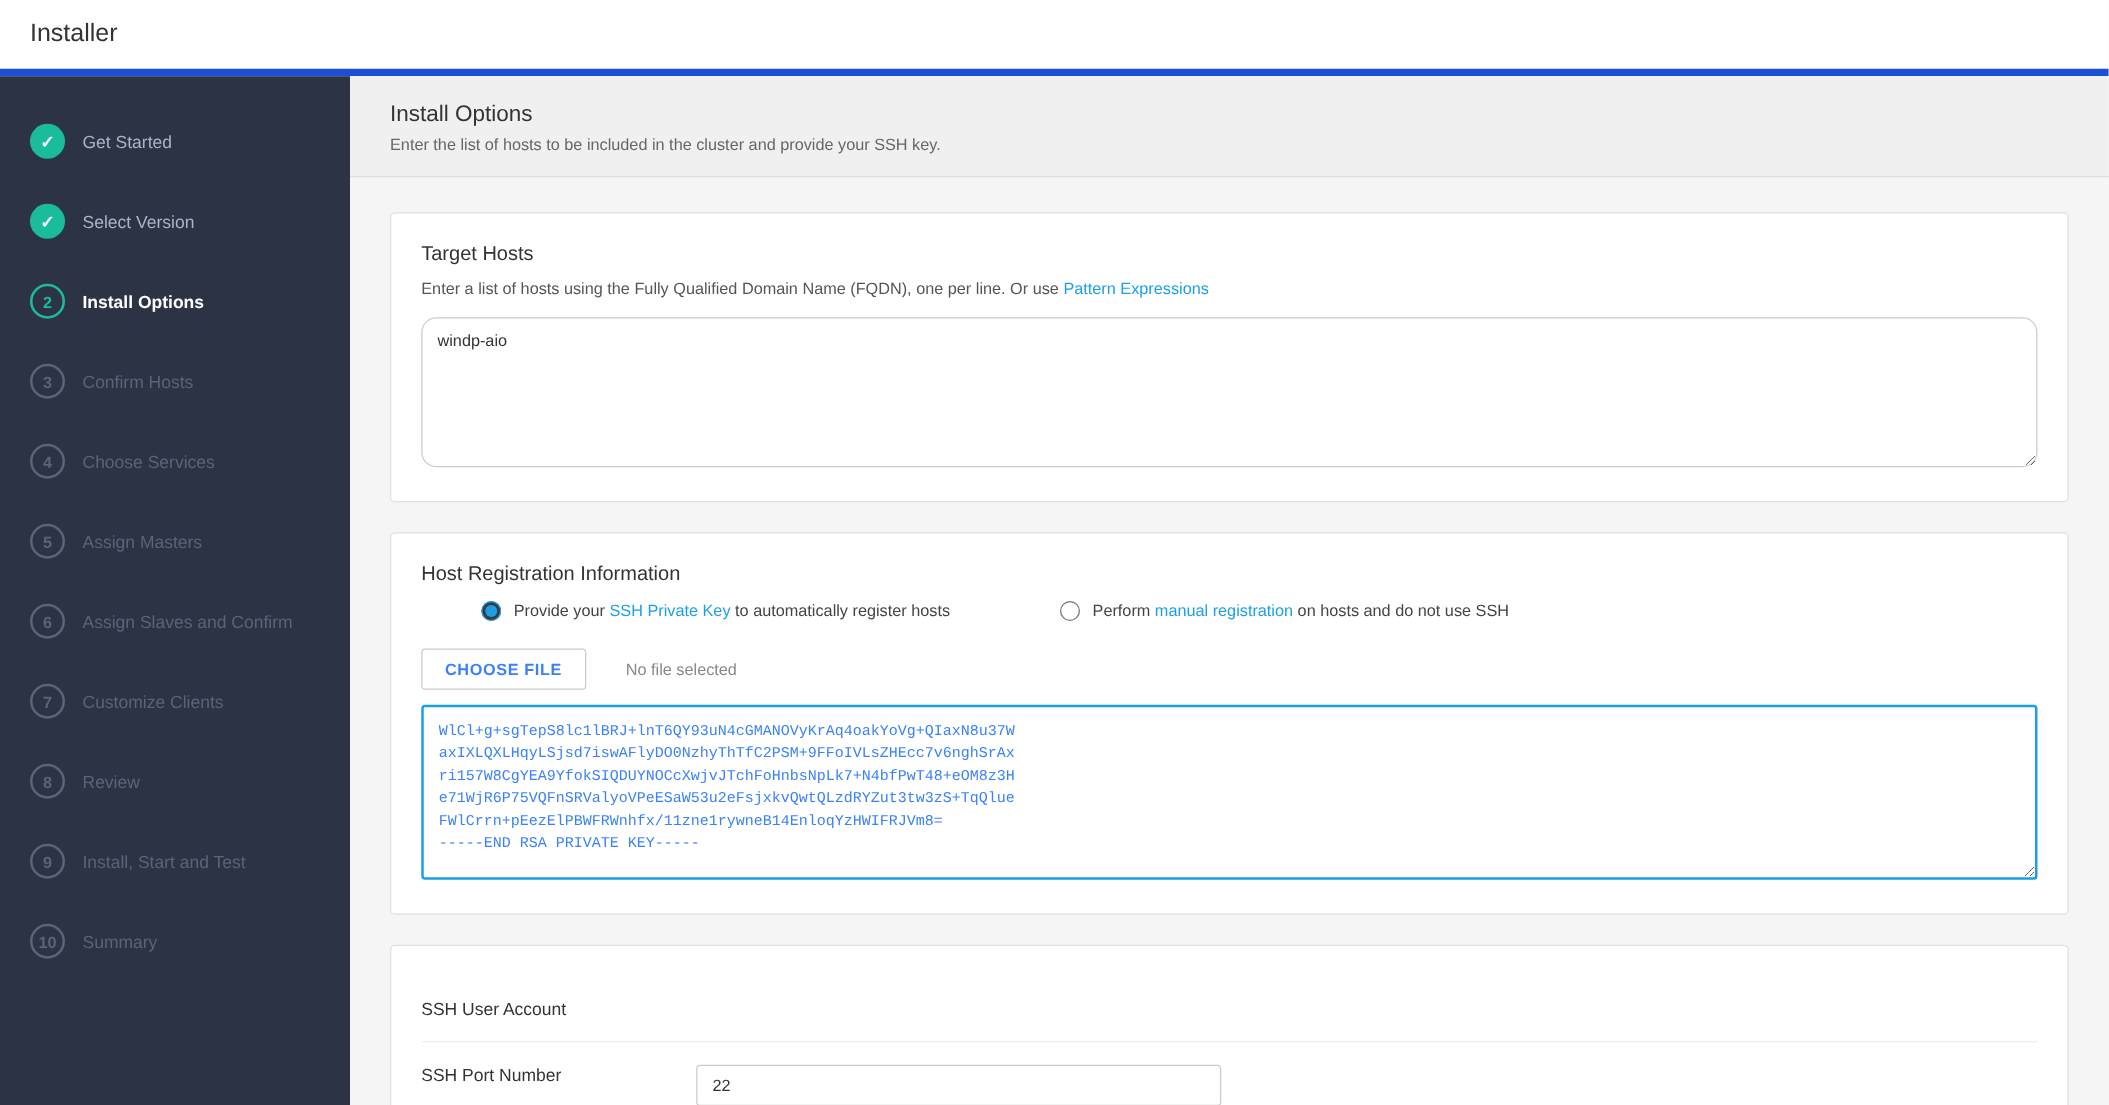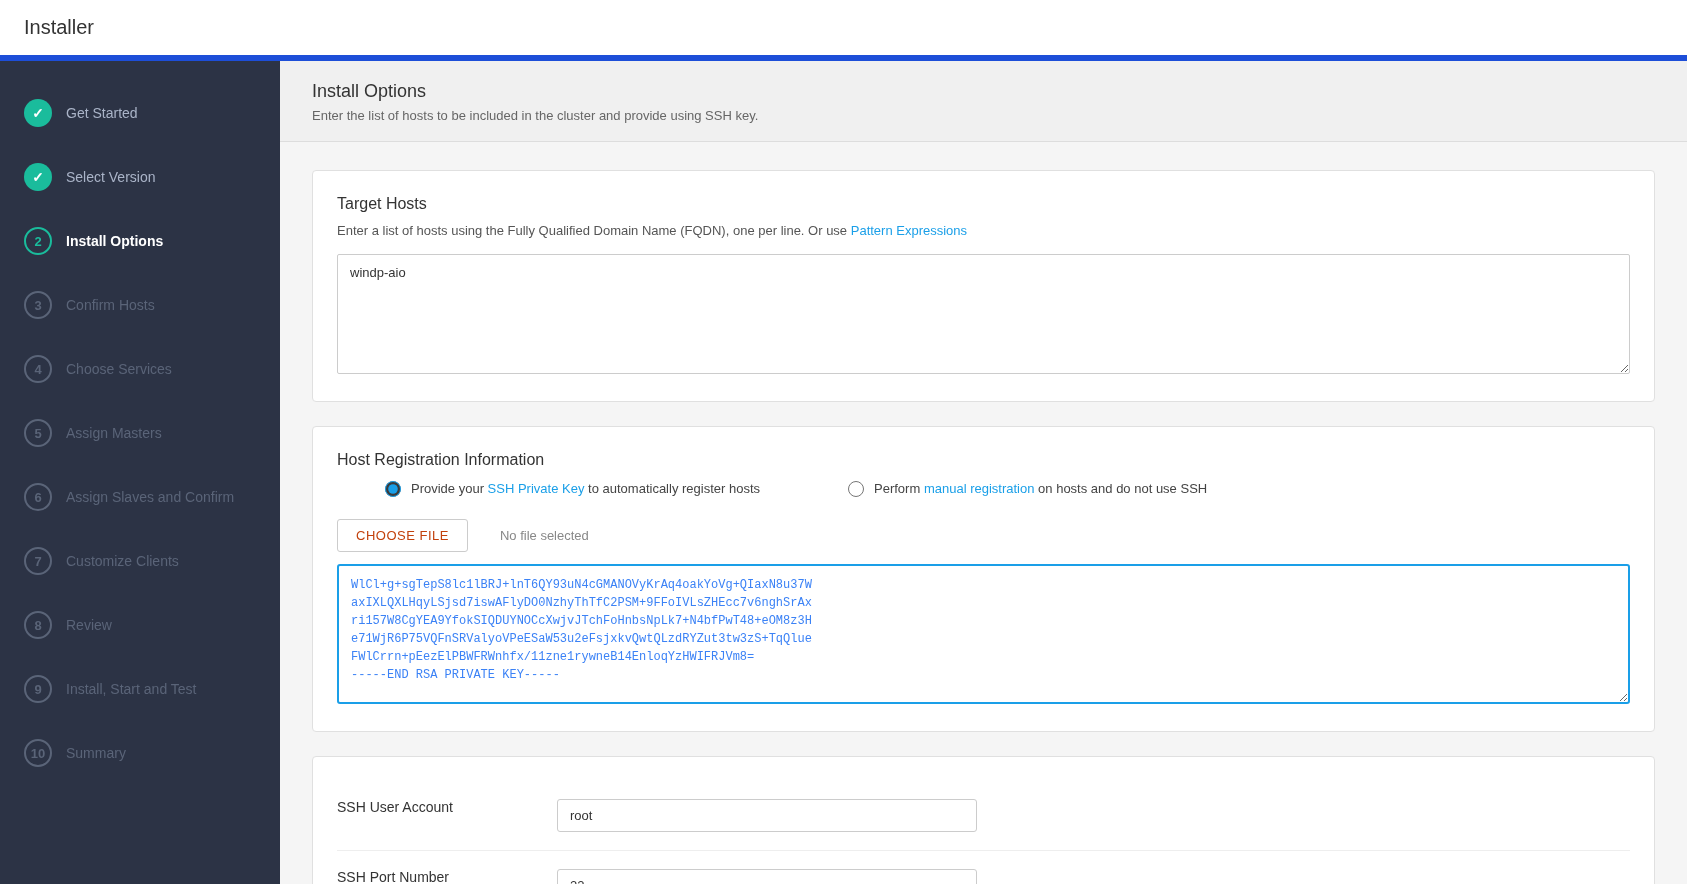--- a/index.html
+++ b/index.html
@@ -126,21 +126,21 @@
 
     .section-desc a {
       color: #1a9fe8;
       text-decoration: none;
     }
 
     .hosts-textarea {
       width: 100%;
       height: 120px;
       border: 1px solid #ccc;
-      border-radius: 2px;
+      border-radius: 12px;
       padding: 10px 12px;
       font-size: 13px;
       color: #333;
       resize: vertical;
       font-family: inherit;
       outline: none;
     }
 
     
     .radio-options {
@@ -184,22 +184,22 @@
       gap: 12px;
       margin-bottom: 12px;
     }
 
     .choose-file-btn {
       background: #fff;
       border: 1px solid #ccc;
       border-radius: 3px;
       padding: 8px 18px;
       font-size: 13px;
-      font-weight: 400;
-      color: #c2410c;
+      font-weight: 700;
+      color: #3b82f6;
       cursor: pointer;
       letter-spacing: 0.5px;
     }
 
     .no-file-label {
       font-size: 13px;
       color: #888;
       padding-left: 20px;
     }
 
@@ -337,21 +337,21 @@
         <span>10</span>
       </div>
       <span>Summary</span>
     </div>
   </nav>
 
   <div class="content-area scrollbar-custom">
 
     <div class="content-header">
       <h2>Install Options</h2>
-      <p>Enter the list of hosts to be included in the cluster and provide using SSH key.</p>
+      <p>Enter the list of hosts to be included in the cluster and provide your SSH key.</p>
     </div>
 
     <div class="content-body">
 
       <div class="section">
         <h3>Target Hosts</h3>
         <p class="section-desc">
           <span>Enter a list of hosts using the Fully Qualified Domain Name (FQDN), one per line. Or use</span>
           <a href="#">Pattern Expressions</a>
         </p>
@@ -390,21 +390,20 @@
 axIXLQXLHqyLSjsd7iswAFlyDO0NzhyThTfC2PSM+9FFoIVLsZHEcc7v6nghSrAx
 ri157W8CgYEA9YfokSIQDUYNOCcXwjvJTchFoHnbsNpLk7+N4bfPwT48+eOM8z3H
 e71WjR6P75VQFnSRValyoVPeESaW53u2eFsjxkvQwtQLzdRYZut3tw3zS+TqQlue
 FWlCrrn+pEezElPBWFRWnhfx/11zne1rywneB14EnloqYzHWIFRJVm8=
 -----END RSA PRIVATE KEY-----</textarea>
       </div>
 
       <div class="section">
         <div class="form-field">
           <div class="form-field-label">SSH User Account</div>
-          <input type="text" class="form-field-input" value="root" style="">
         </div>
 
         <div class="form-field">
           <div class="form-field-label">SSH Port Number</div>
           <input type="text" class="form-field-input" value="22" style="">
         </div>
       </div>
 
     </div>
   </div>

